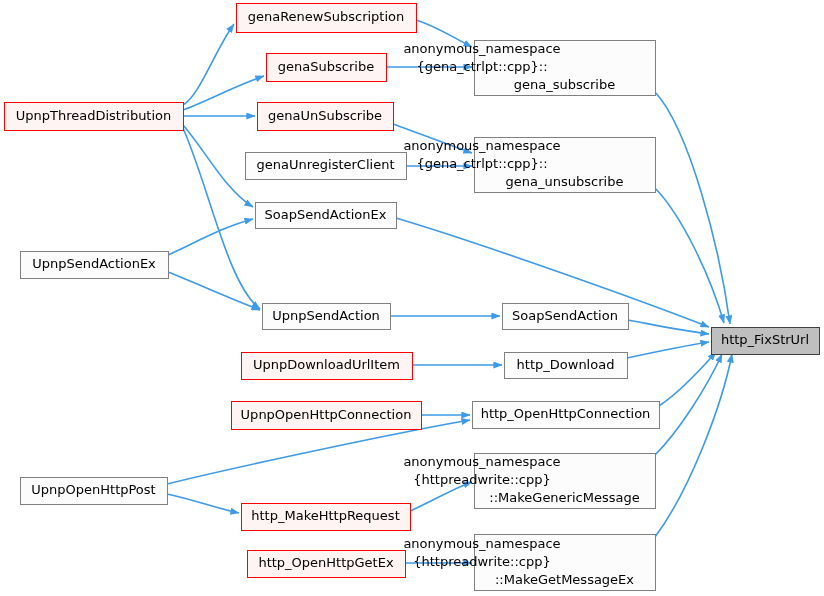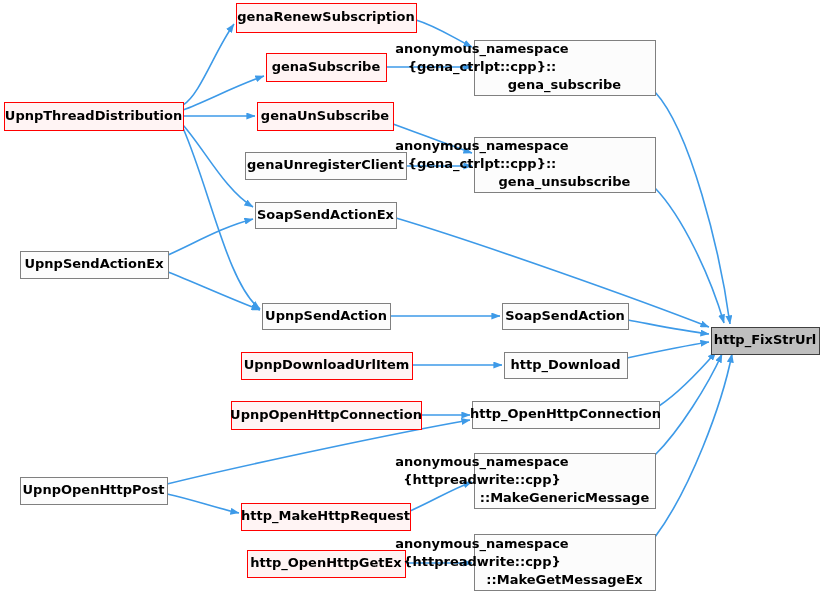--- a/index.html
+++ b/index.html
@@ -9,21 +9,20 @@
   }
   body {
     font-family: "DejaVu Sans", sans-serif;
   }
   #graph-root {
     position: relative;
     width: 824px;
     height: 596px;
     background: #ffffff;
     overflow: hidden;
-    font-weight: bold;
   }
   svg#callgraph {
     display: block;
     width: 824px;
     height: 596px;
   }
   .node-box {
     stroke-width: 1;
   }
   .node-label {

